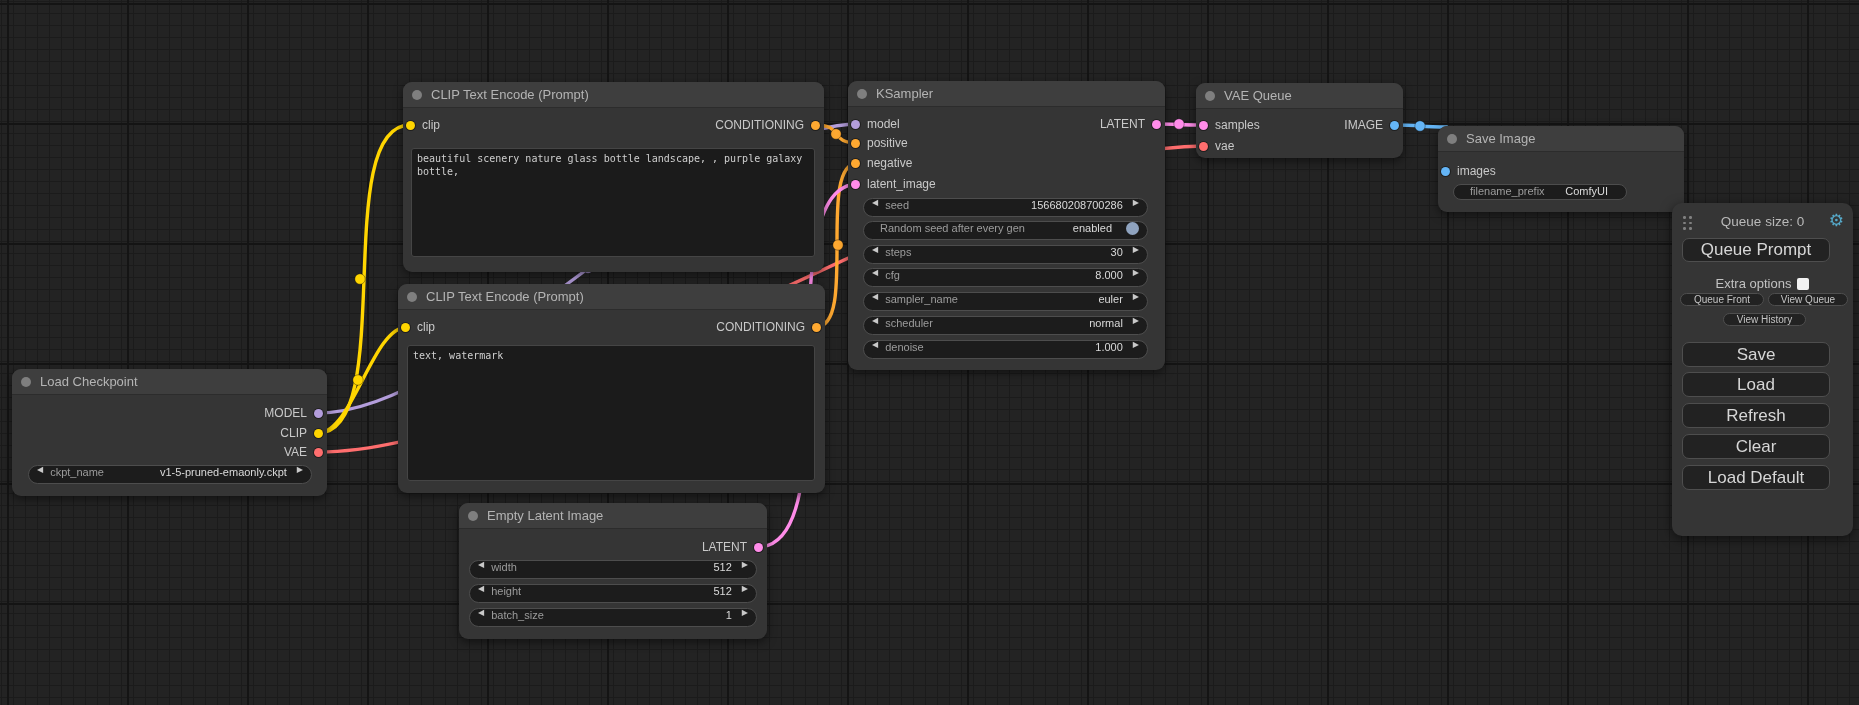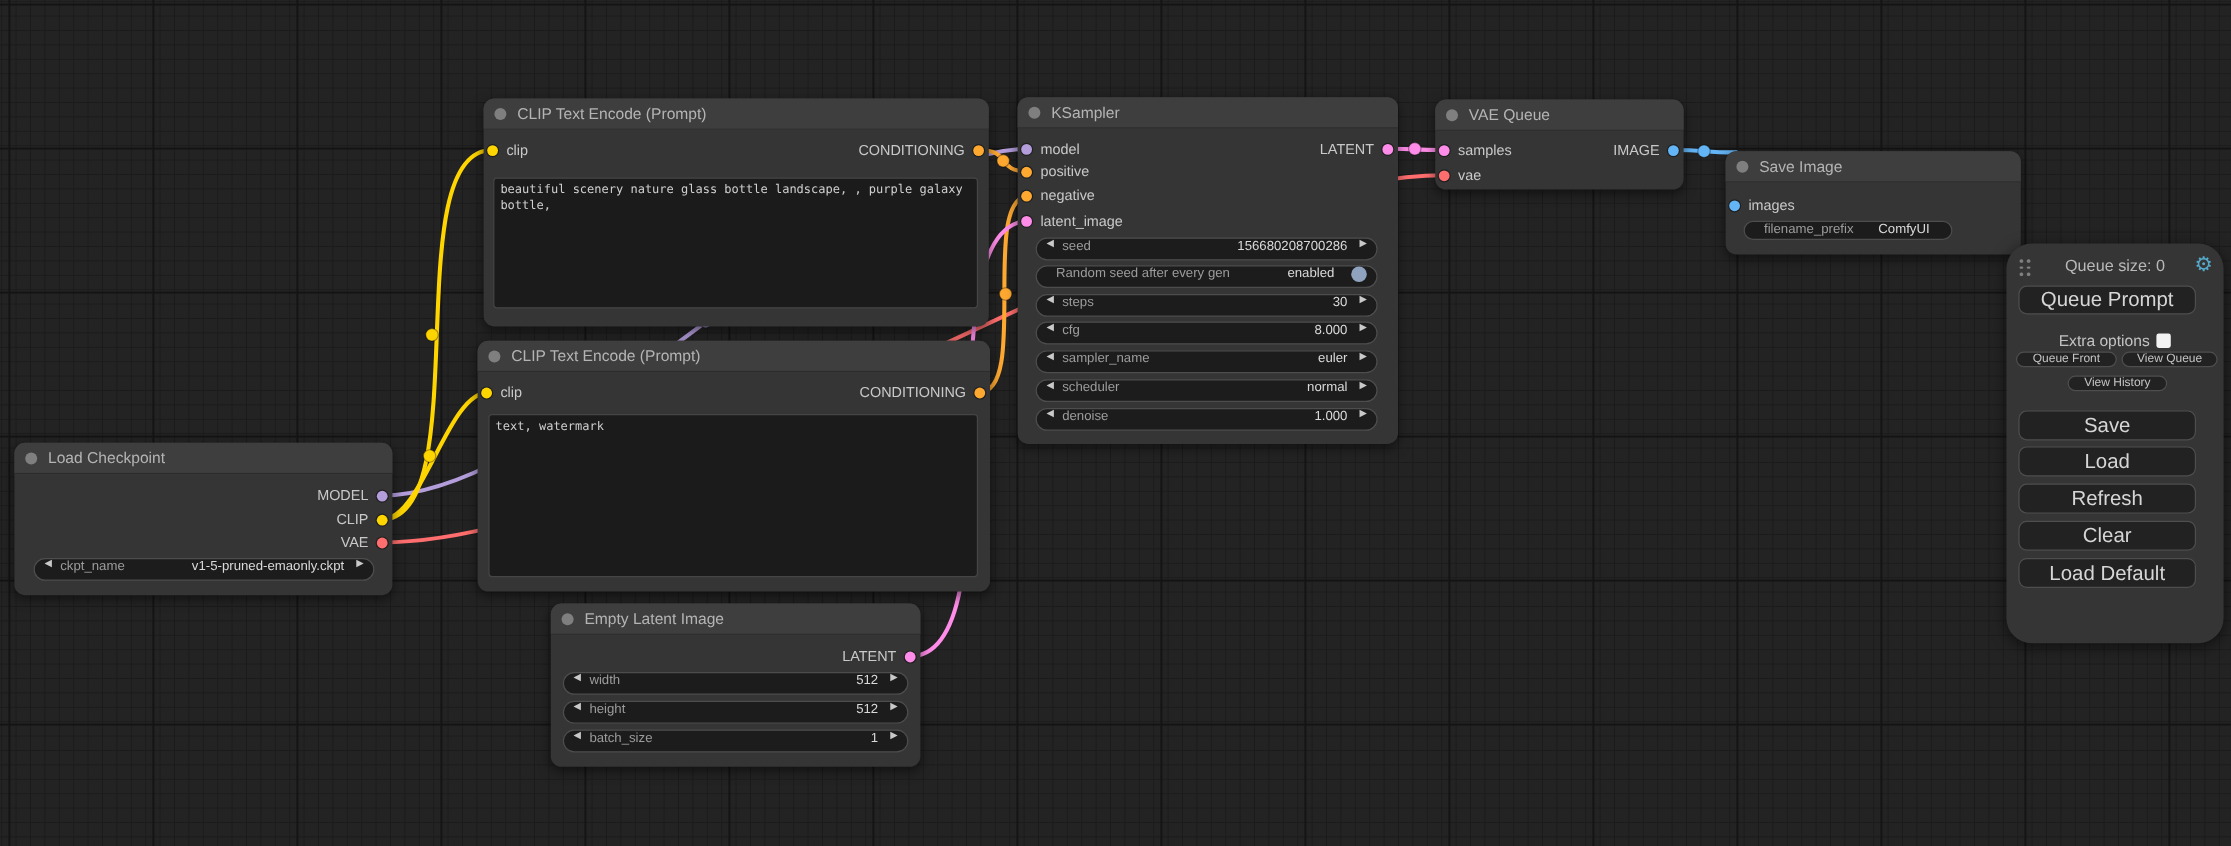--- a/index.html
+++ b/index.html
@@ -42,21 +42,21 @@
   .widget.no-arrows .wlabel{margin-left:8px;}
   .toggle{width:13px;height:13px;border-radius:50%;flex:0 0 auto;margin-left:4px;}
   .prompt-box{
     position:absolute;background:#1b1b1b;border:1px solid #454545;border-radius:3px;
     box-sizing:border-box;font-family:"DejaVu Sans Mono",monospace;font-size:10px;
     line-height:13px;color:#cfcfcf;padding:3px 5px;white-space:pre-wrap;word-break:break-word;overflow:hidden;
   }
   
   #queue-panel{
     position:absolute;left:1672px;top:203px;width:181px;height:333px;z-index:3;
-    background:#353535;border-radius:21px;box-shadow:0 3px 12px rgba(0,0,0,.55);
+    background:#353535;border-radius:10px;box-shadow:0 3px 12px rgba(0,0,0,.55);
   }
   .q-header{position:absolute;left:0;top:10px;right:0;height:18px;}
   .q-size{width:100%;text-align:center;font-size:13.5px;color:#b9b9b9;line-height:18px;}
   .drag-dots{position:absolute;left:11px;top:3px;display:grid;grid-template-columns:3px 3px;grid-gap:3px;}
   .drag-dots i{width:2.5px;height:2.5px;border-radius:50%;background:#808080;}
   .gear{position:absolute;right:9px;top:-2px;font-size:17px;line-height:20px;}
   .qbtn{
     position:absolute;left:10px;width:148px;box-sizing:border-box;background:#222222;
     border:1px solid #4e4e4e;border-radius:7px;color:#d6d6d6;font-size:17px;
     display:flex;align-items:center;justify-content:center;cursor:pointer;

